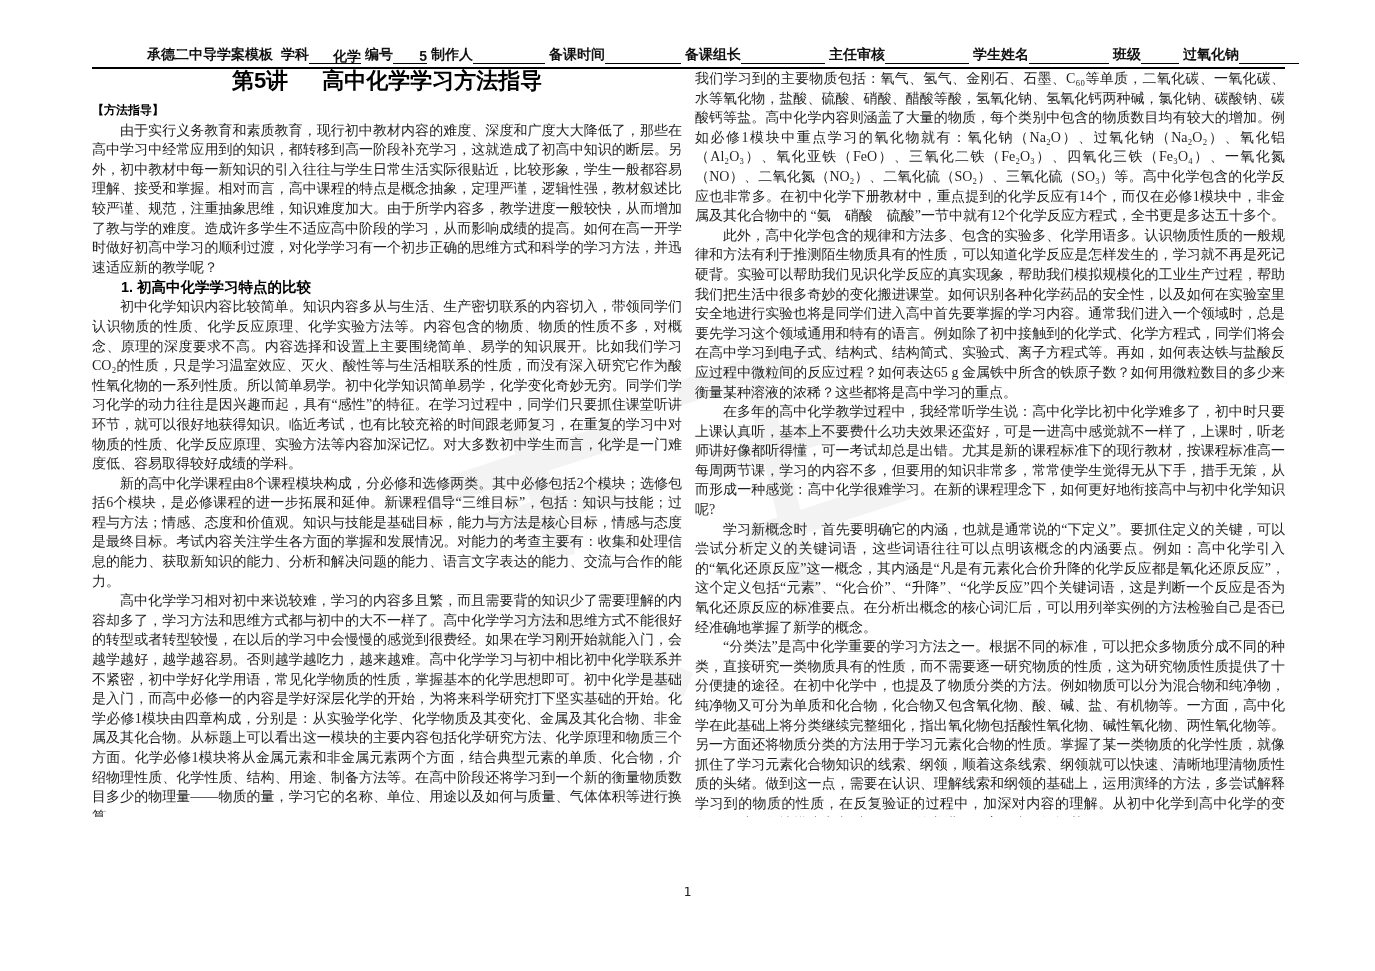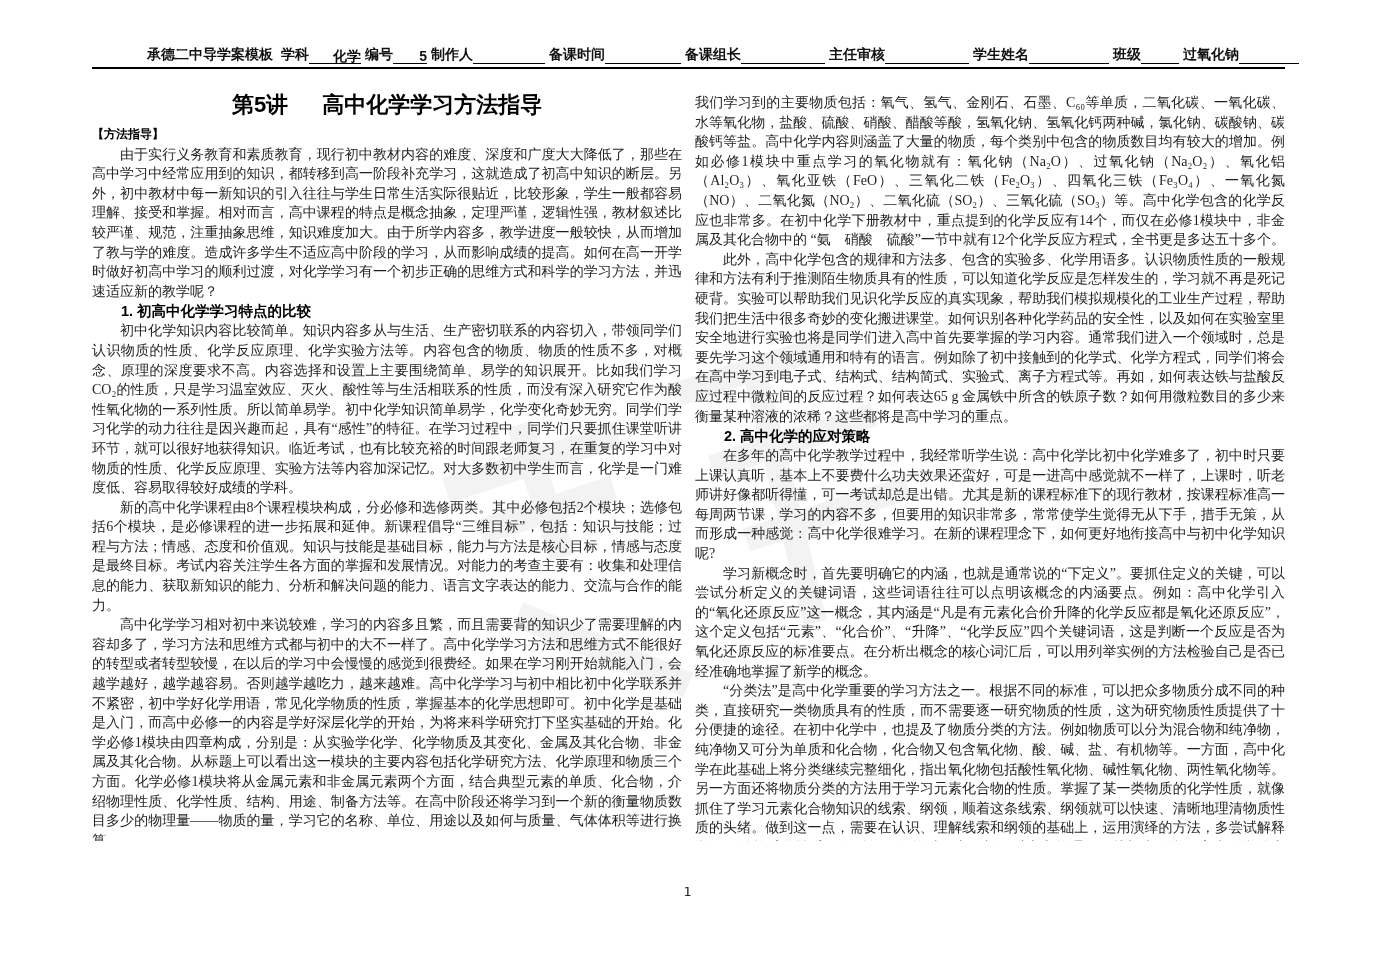--- a/index.html
+++ b/index.html
@@ -23,21 +23,21 @@
   .hline {
     display:inline-block; border-bottom:1.6px solid #000;
     height:16px; line-height:16px; text-align:right; vertical-align:bottom;
   }
   .w-subject { width:52px; } .w-no { width:34px; } .w-maker { width:72px; }
   .w-preptime { width:76px; } .w-leader { width:84px; } .w-review { width:84px; }
   .w-student { width:80px; } .w-class { width:38px; } .w-usetime { width:60px; }
   .header-rule { border-bottom:2.2px solid #000; margin-top:3px; }
 
   
-  .columns { display:flex; column-gap:13px; margin-top:24px; }
+  .columns { display:flex; column-gap:13px; }
   .col {
     width:591px; height:748px; overflow:hidden;
     font-size:14px; line-height:19.6px; text-align:justify;
   }
   .title-row {
     display:flex; justify-content:center; align-items:baseline; column-gap:34px;
     font-family:"Liberation Sans","DejaVu Sans",sans-serif;
     font-weight:bold; font-size:22px; color:#000;
     margin:2px 0 8px 0;
   }
@@ -125,21 +125,20 @@
       <div class="num-h">1.  初高中化学学习特点的比较</div>
       <p class="body">初中化学知识内容比较简单。知识内容多从与生活、生产密切联系的内容切入，带领同学们认识物质的性质、化学反应原理、化学实验方法等。内容包含的物质、物质的性质不多，对概念、原理的深度要求不高。内容选择和设置上主要围绕简单、易学的知识展开。比如我们学习CO₂的性质，只是学习温室效应、灭火、酸性等与生活相联系的性质，而没有深入研究它作为酸性氧化物的一系列性质。所以简单易学。初中化学知识简单易学，化学变化奇妙无穷。同学们学习化学的动力往往是因兴趣而起，具有“感性”的特征。在学习过程中，同学们只要抓住课堂听讲环节，就可以很好地获得知识。临近考试，也有比较充裕的时间跟老师复习，在重复的学习中对物质的性质、化学反应原理、实验方法等内容加深记忆。对大多数初中学生而言，化学是一门难度低、容易取得较好成绩的学科。</p>
       <p class="body">新的高中化学课程由8个课程模块构成，分必修和选修两类。其中必修包括2个模块；选修包括6个模块，是必修课程的进一步拓展和延伸。新课程倡导“三维目标”，包括：知识与技能；过程与方法；情感、态度和价值观。知识与技能是基础目标，能力与方法是核心目标，情感与态度是最终目标。考试内容关注学生各方面的掌握和发展情况。对能力的考查主要有：收集和处理信息的能力、获取新知识的能力、分析和解决问题的能力、语言文字表达的能力、交流与合作的能力。</p>
       <p class="body">高中化学学习相对初中来说较难，学习的内容多且繁，而且需要背的知识少了需要理解的内容却多了，学习方法和思维方式都与初中的大不一样了。高中化学学习方法和思维方式不能很好的转型或者转型较慢，在以后的学习中会慢慢的感觉到很费经。如果在学习刚开始就能入门，会越学越好，越学越容易。否则越学越吃力，越来越难。高中化学学习与初中相比初中化学联系并不紧密，初中学好化学用语，常见化学物质的性质，掌握基本的化学思想即可。初中化学是基础是入门，而高中必修一的内容是学好深层化学的开始，为将来科学研究打下坚实基础的开始。化学必修1模块由四章构成，分别是：从实验学化学、化学物质及其变化、金属及其化合物、非金属及其化合物。从标题上可以看出这一模块的主要内容包括化学研究方法、化学原理和物质三个方面。化学必修1模块将从金属元素和非金属元素两个方面，结合典型元素的单质、化合物，介绍物理性质、化学性质、结构、用途、制备方法等。在高中阶段还将学习到一个新的衡量物质数目多少的物理量——物质的量，学习它的名称、单位、用途以及如何与质量、气体体积等进行换算。</p>
 
     </div>
 
     <div class="col">
       <p class="cont">我们学习到的主要物质包括：氧气、氢气、金刚石、石墨、C₆₀等单质，二氧化碳、一氧化碳、水等氧化物，盐酸、硫酸、硝酸、醋酸等酸，氢氧化钠、氢氧化钙两种碱，氯化钠、碳酸钠、碳酸钙等盐。高中化学内容则涵盖了大量的物质，每个类别中包含的物质数目均有较大的增加。例如必修1模块中重点学习的氧化物就有：氧化钠（Na₂O）、过氧化钠（Na₂O₂）、氧化铝（Al₂O₃）、氧化亚铁（FeO）、三氧化二铁（Fe₂O₃）、四氧化三铁（Fe₃O₄）、一氧化氮（NO）、二氧化氮（NO₂）、二氧化硫（SO₂）、三氧化硫（SO₃）等。高中化学包含的化学反应也非常多。在初中化学下册教材中，重点提到的化学反应有14个，而仅在必修1模块中，非金属及其化合物中的 “氨　硝酸　硫酸”一节中就有12个化学反应方程式，全书更是多达五十多个。</p>
       <p class="body">此外，高中化学包含的规律和方法多、包含的实验多、化学用语多。认识物质性质的一般规律和方法有利于推测陌生物质具有的性质，可以知道化学反应是怎样发生的，学习就不再是死记硬背。实验可以帮助我们见识化学反应的真实现象，帮助我们模拟规模化的工业生产过程，帮助我们把生活中很多奇妙的变化搬进课堂。如何识别各种化学药品的安全性，以及如何在实验室里安全地进行实验也将是同学们进入高中首先要掌握的学习内容。通常我们进入一个领域时，总是要先学习这个领域通用和特有的语言。例如除了初中接触到的化学式、化学方程式，同学们将会在高中学习到电子式、结构式、结构简式、实验式、离子方程式等。再如，如何表达铁与盐酸反应过程中微粒间的反应过程？如何表达65 g 金属铁中所含的铁原子数？如何用微粒数目的多少来衡量某种溶液的浓稀？这些都将是高中学习的重点。</p>
-      <div class="num-h">2.  高中化学的应对策略</div>
       <p class="body">在多年的高中化学教学过程中，我经常听学生说：高中化学比初中化学难多了，初中时只要上课认真听，基本上不要费什么功夫效果还蛮好，可是一进高中感觉就不一样了，上课时，听老师讲好像都听得懂，可一考试却总是出错。尤其是新的课程标准下的现行教材，按课程标准高一每周两节课，学习的内容不多，但要用的知识非常多，常常使学生觉得无从下手，措手无策，从而形成一种感觉：高中化学很难学习。在新的课程理念下，如何更好地衔接高中与初中化学知识呢?</p>
       <p class="body">学习新概念时，首先要明确它的内涵，也就是通常说的“下定义”。要抓住定义的关键，可以尝试分析定义的关键词语，这些词语往往可以点明该概念的内涵要点。例如：高中化学引入的“氧化还原反应”这一概念，其内涵是“凡是有元素化合价升降的化学反应都是氧化还原反应”，这个定义包括“元素”、“化合价”、“升降”、“化学反应”四个关键词语，这是判断一个反应是否为氧化还原反应的标准要点。在分析出概念的核心词汇后，可以用列举实例的方法检验自己是否已经准确地掌握了新学的概念。</p>
       <p class="body">“分类法”是高中化学重要的学习方法之一。根据不同的标准，可以把众多物质分成不同的种类，直接研究一类物质具有的性质，而不需要逐一研究物质的性质，这为研究物质性质提供了十分便捷的途径。在初中化学中，也提及了物质分类的方法。例如物质可以分为混合物和纯净物，纯净物又可分为单质和化合物，化合物又包含氧化物、酸、碱、盐、有机物等。一方面，高中化学在此基础上将分类继续完整细化，指出氧化物包括酸性氧化物、碱性氧化物、两性氧化物等。另一方面还将物质分类的方法用于学习元素化合物的性质。掌握了某一类物质的化学性质，就像抓住了学习元素化合物知识的线索、纲领，顺着这条线索、纲领就可以快速、清晰地理清物质性质的头绪。做到这一点，需要在认识、理解线索和纲领的基础上，运用演绎的方法，多尝试解释学习到的物质的性质，在反复验证的过程中，加深对内容的理解。从初中化学到高中化学的变化，可以形象地描述为由“点”到“面”的递进。一方面表示知识范围更</p>
     </div>
 
   </div>
 </div>
 
 <svg class="watermark" viewBox="0 0 500 340" xmlns="http://www.w3.org/2000/svg">
   <path d="M40 60 L220 60 M130 20 L130 160 M60 110 L200 110 M70 200 L210 320" stroke="#334" stroke-width="26" fill="none"></path>

